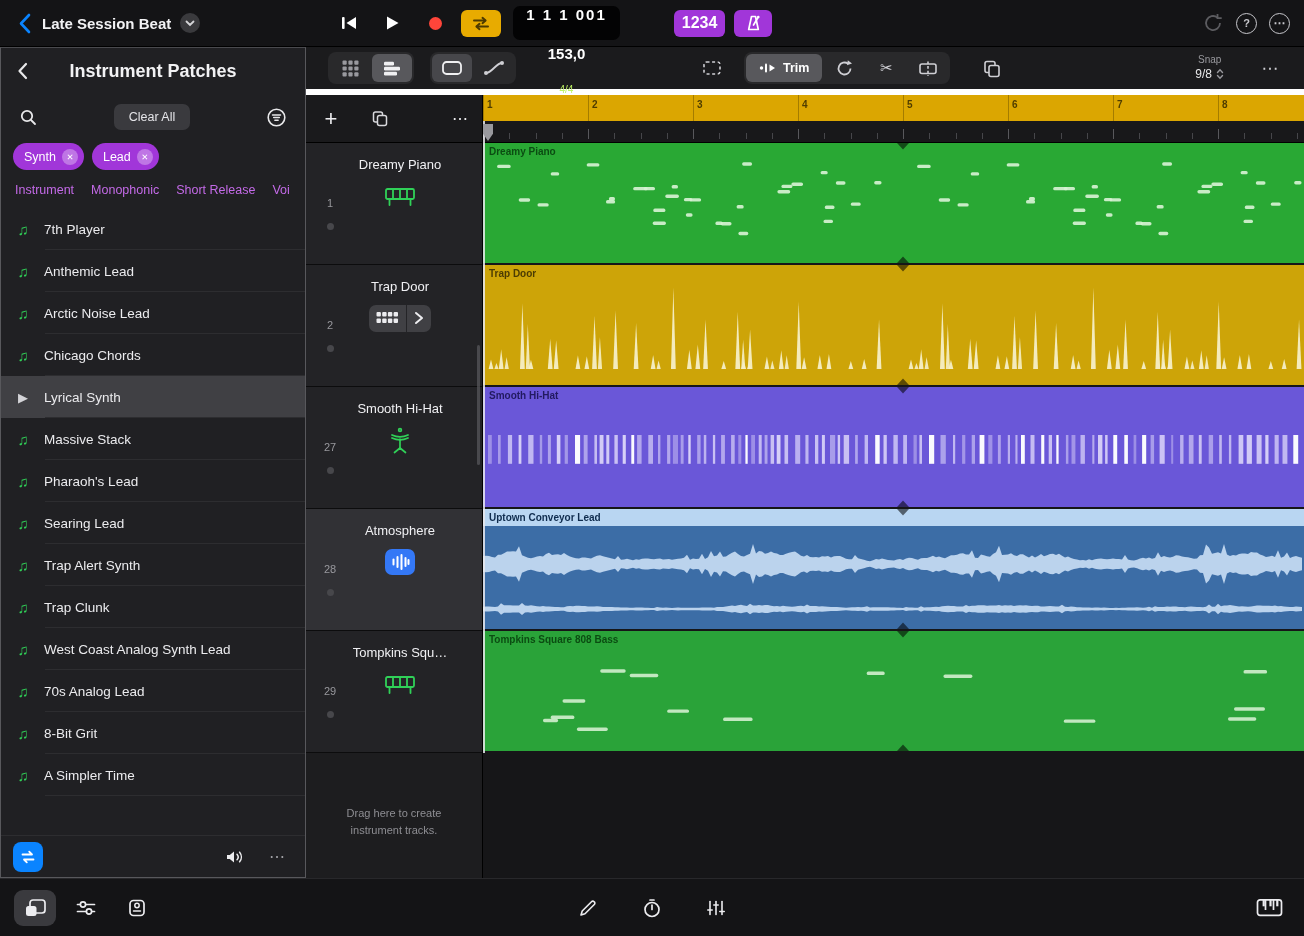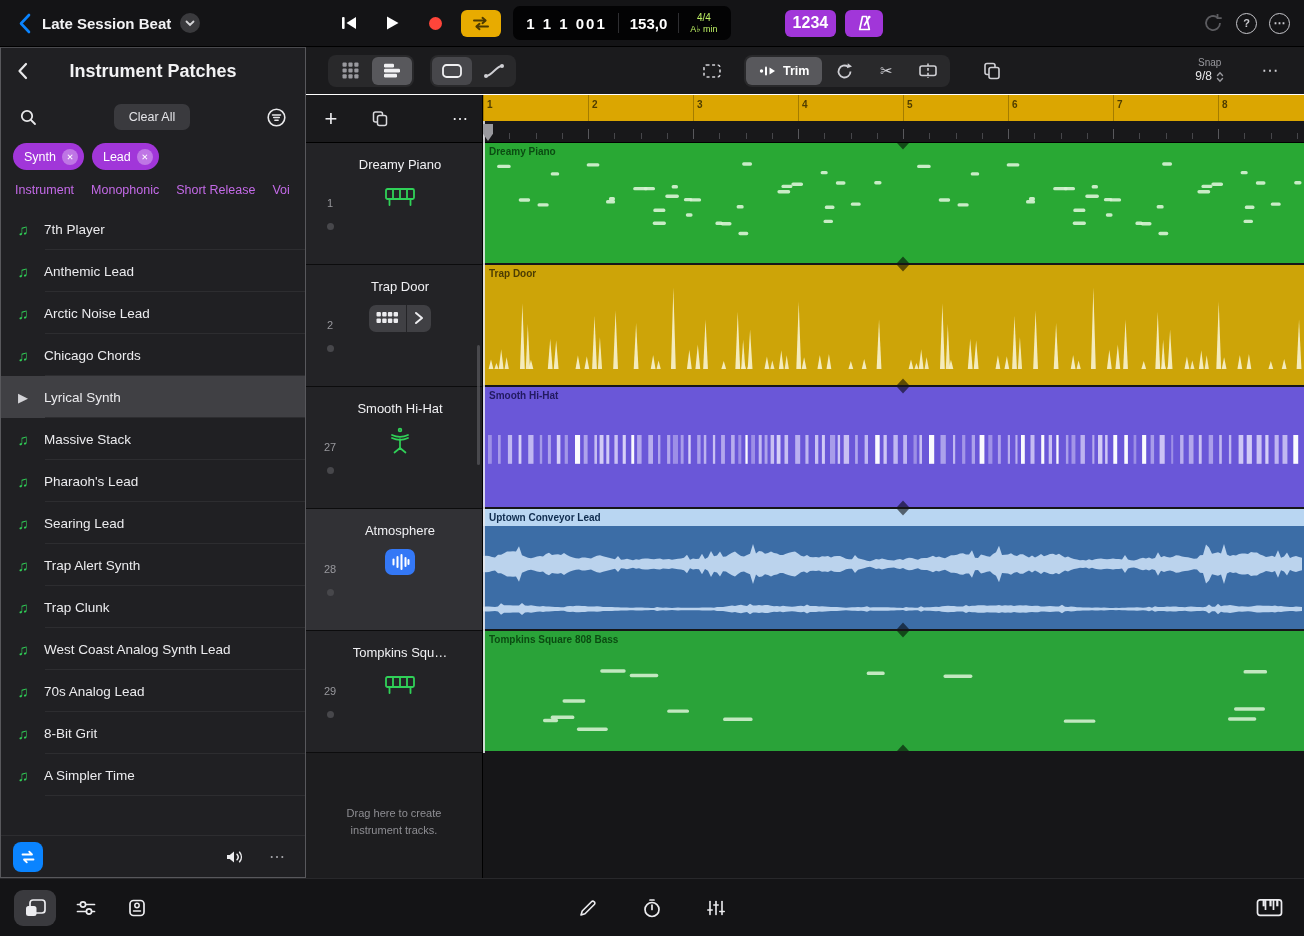--- a/index.html
+++ b/index.html
@@ -9,21 +9,21 @@
 
   
   .topbar { height:47px; background:#141416; border-bottom:1px solid #000; display:flex; align-items:center; position:relative; }
   .tb-back { margin-left:14px; width:20px; height:28px; }
   .tb-title { margin-left:8px; font-size:15px; font-weight:700; color:#f2f2f4; }
   .tb-title-dd { margin-left:9px; width:20px; height:20px; border-radius:50%; background:#3a3a3d; }
   .transport { margin-left:132px; display:flex; align-items:center; gap:9px; }
   .transport > button { width:34px; height:28px; border-radius:6px; }
   .cycle-btn { background:var(--yellow); width:40px !important; height:27px !important; }
   .rec-dot { width:13px; height:13px; border-radius:50%; background:var(--record); }
-  .lcd { margin-left:12px; height:34px; background:#030304; border-radius:7px; display:flex; align-items:center; padding:0 13px; gap:11px; }
+  .lcd { margin-left:12px; height:34px; background:#030304; border-radius:7px; display:flex; align-items:center; padding:0 13px; gap:11px;flex-direction:column; }
   .lcd-pos { font-size:15px; font-weight:700; color:#fff; letter-spacing:2px; white-space:nowrap; }
   .lcd-tempo { font-size:15px; font-weight:700; color:#fff; }
   .lcd-div { width:1px; height:20px; background:#2e2e31; }
   .lcd-sig { display:flex; flex-direction:column; align-items:center; line-height:1.2; color:#bef264; font-weight:400; }
   .lcd-sig span:first-child { font-size:10px; }
   .lcd-sig span:last-child { font-size:9px; }
   .pbtn { background:var(--purple); color:#fff; height:27px; min-width:38px; border-radius:6px; font-size:16px; font-weight:700; padding:0 8px; }
   .pbtn.first { margin-left:54px; }
   .pbtn + .pbtn { margin-left:9px; }
   .tb-right { margin-left:auto; margin-right:14px; display:flex; align-items:center; gap:12px; }
@@ -52,21 +52,21 @@
   .patch-name { font-size:13.5px; color:#ebebee; white-space:nowrap; }
   .patch.sel { background:#404044; }
   .patch.sel .patch-ico { color:#d4d4d8; font-size:13px; }
   .br-footer { height:42px; border-top:1px solid #2d2d30; display:flex; align-items:center; padding:0 12px; flex:none; }
   .blue-btn { width:30px; height:30px; border-radius:8px; background:var(--accent); }
   .spk-btn { margin-left:auto; width:32px; height:30px; }
   .br-more { width:32px; height:30px; margin-left:10px; color:#a0a0a5; font-size:16px; }
 
   
   .workspace { flex:1; display:flex; flex-direction:column; background:#161618; min-width:0; }
-  .ws-toolbar { height:48px; background:#1b1b1d; border-bottom:1px solid #ffffff; display:flex; align-items:center; flex:none; }
+  .ws-toolbar { height:48px; background:#1b1b1d; border-bottom:6px solid #ffffff; display:flex; align-items:center; flex:none; }
   .tgroup { display:flex; background:#29292b; border-radius:8px; padding:2px; gap:2px; }
   .tbtn { width:40px; height:28px; border-radius:6px; color:#cfcfd4; }
   .tbtn.sel { background:#58585c; }
   .tbtn.sel2 { background:#47474b; }
   .tbtn.wide { width:auto; padding:0 13px; gap:7px; font-size:12.5px; color:#fff; font-weight:600; }
   .tg1 { margin-left:22px; } .tg2 { margin-left:16px; }
   .t-transform { margin-left:176px; } .tg3 { margin-left:12px; } .t-copy { margin-left:22px; }
   .snap { margin-left:auto; margin-right:26px; display:flex; flex-direction:column; align-items:center; line-height:1.25; cursor:pointer; }
   .snap-top { font-size:10px; color:#98989d; }
   .snap-val { font-size:12px; color:#e8e8ea; display:flex; align-items:center; gap:4px; }

